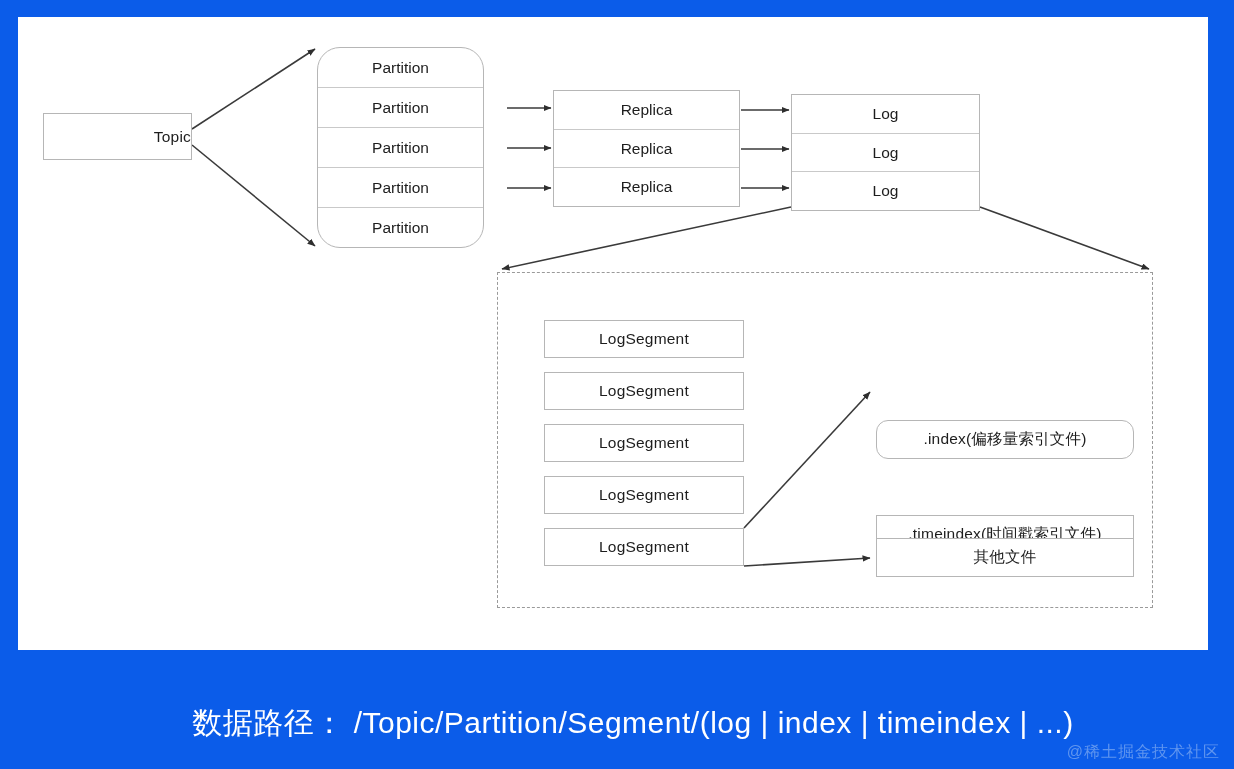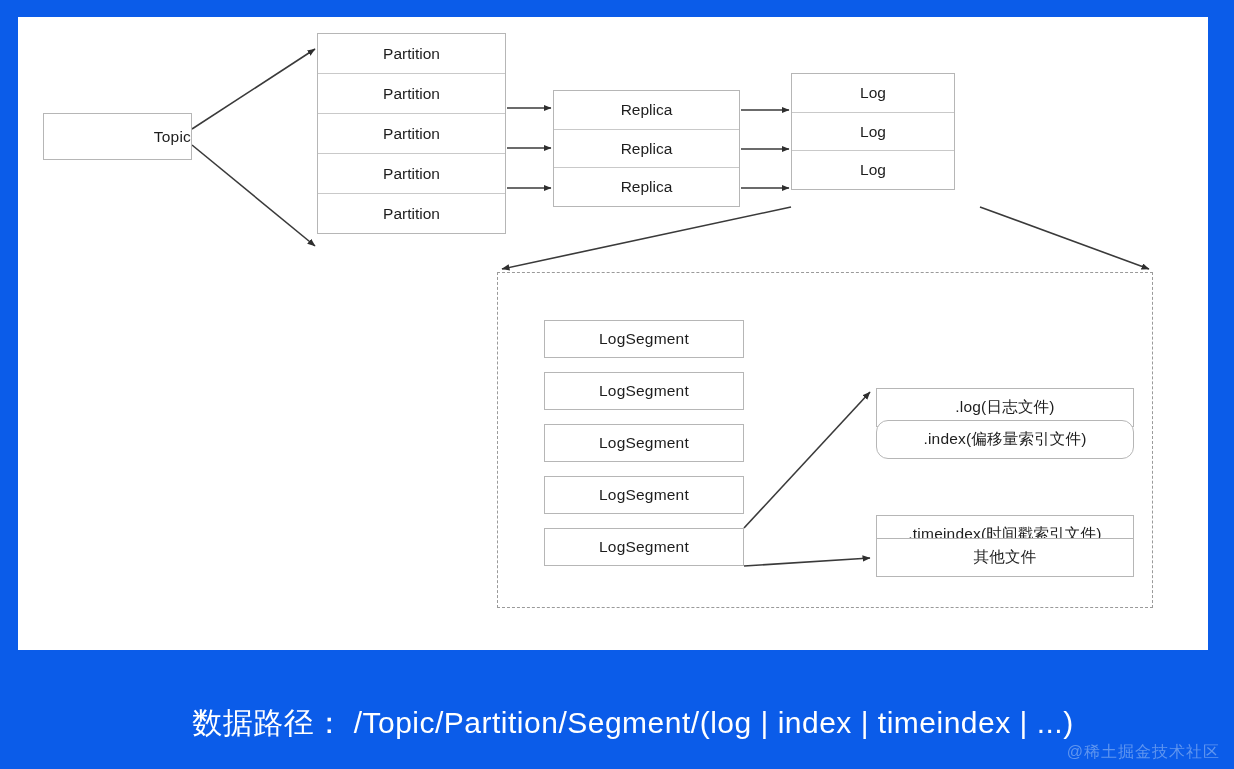--- a/index.html
+++ b/index.html
@@ -60,27 +60,27 @@
     border-bottom: 1px solid #c9c9c9;
     white-space: nowrap;
   }
   .stack .cell:last-child { border-bottom: none; }
 
   
   #topic-node {
     left: 25px; top: 96px; width: 149px; height: 47px; justify-content: flex-end;
   }
   #partition-stack {
-    left: 299px; top: 16px; width: 189px; height: 201px;
+    left: 299px; top: 30px; width: 167px; height: 201px; border-radius: 23px;
   }
   #replica-stack {
     left: 535px; top: 73px; width: 187px; height: 117px;
   }
   #log-stack {
-    left: 773px; top: 56px; width: 164px; height: 117px;
+    left: 773px; top: 77px; width: 189px; height: 117px;
   }
 
   
   #segment-container {
     position: absolute;
     left: 479px; top: 255px;
     width: 656px; height: 336px;
     border: 1px dashed #9a9a9a;
     background: transparent;
   }
@@ -241,23 +241,20 @@
   <div class="node logsegment-box" id="ls-2">
     <span>LogSegment</span>
   </div>
   <div class="node logsegment-box" id="ls-3">
     <span>LogSegment</span>
   </div>
   <div class="node logsegment-box" id="ls-4">
     <span>LogSegment</span>
   </div>
 
-  <div class="node file-box" id="file-0">
-    <span>.log(日志文件)</span>
-  </div>
   <div class="node file-box" id="file-1">
     <span>.index(偏移量索引文件)</span>
   </div>
   <div class="node file-box" id="file-2">
     <span>.timeindex(时间戳索引文件)</span>
   </div>
   <div class="node file-box" id="file-3">
     <span>其他文件</span>
   </div>
 

